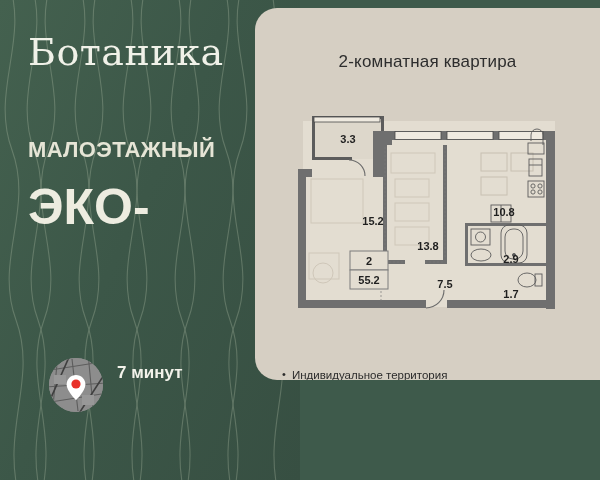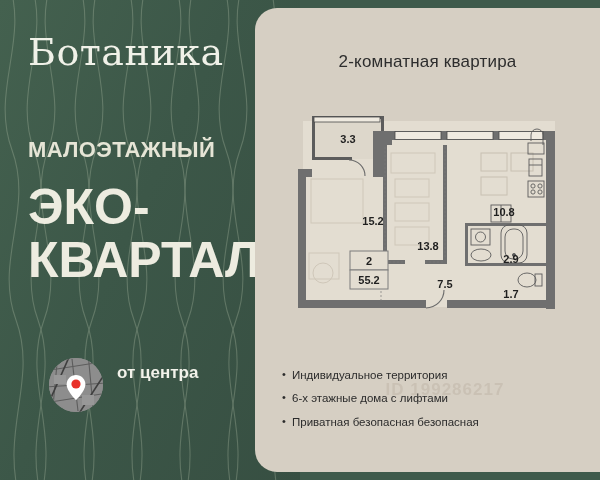--- a/index.html
+++ b/index.html
@@ -42,21 +42,21 @@
   .map-badge svg{display:block;}
   .metro{
     position:absolute;left:117px;top:363px;
     color:#f2f2ea;font-weight:700;line-height:1.16;
   }
   .metro .l1{font-size:17px;}
   .metro .l2{font-size:17px;}
 
   
   .right-panel{
-    position:absolute;left:255px;top:8px;width:345px;height:464px;
+    position:absolute;left:255px;top:8px;width:345px;height:372px;
     background:#d6cfc3;
     border-radius:22px 0 0 22px;
     overflow:hidden;
   }
   .plan-title{
     position:absolute;left:0;top:44px;width:345px;text-align:center;
     font-size:17px;color:#2d2d2d;font-weight:400;letter-spacing:.2px;
   }
 
   
@@ -104,21 +104,20 @@
         <path d="M268 -20 C 290 40, 250 90, 272 150 C 294 210, 254 260, 276 320 C 298 380, 260 430, 280 500"></path>
       </g>
     </svg>
 
     <div class="brand">Ботаника</div>
 
     <div class="tag-small">МАЛОЭТАЖНЫЙ</div>
 
     <div class="tag-big">
       <div>ЭКО-</div>
-      <div>КВАРТАЛ</div>
     </div>
 
     <div class="map-badge">
       <svg width="56" height="56" viewBox="0 0 56 56">
         <defs>
           <clipPath id="cc">
               <circle cx="28" cy="28" r="27"></circle>
             </clipPath>
         </defs>
         <circle cx="28" cy="28" r="27" fill="#8e8e8e"></circle>
@@ -140,21 +139,21 @@
             <rect x="6" y="18" width="12" height="9"></rect>
             <rect x="34" y="38" width="12" height="10"></rect>
           </g>
         </g>
         <path d="M28 18 c-5.2 0 -9.4 4.2 -9.4 9.4 c0 6.6 9.4 15.6 9.4 15.6 s9.4 -9 9.4 -15.6 c0 -5.2 -4.2 -9.4 -9.4 -9.4 z" fill="#ffffff"></path>
         <circle cx="28" cy="27" r="4.6" fill="#e8302a"></circle>
       </svg>
     </div>
 
     <div class="metro">
-      <div class="l2">от центра</div>
+      <div class="l1">7 минут</div>
     </div>
   </div>
 
   <div class="right-panel">
 
     <div class="plan-title">2-комнатная квартира</div>
 
     <div class="wm">
       <div class="wm2">ID 199286217</div>
     </div>

